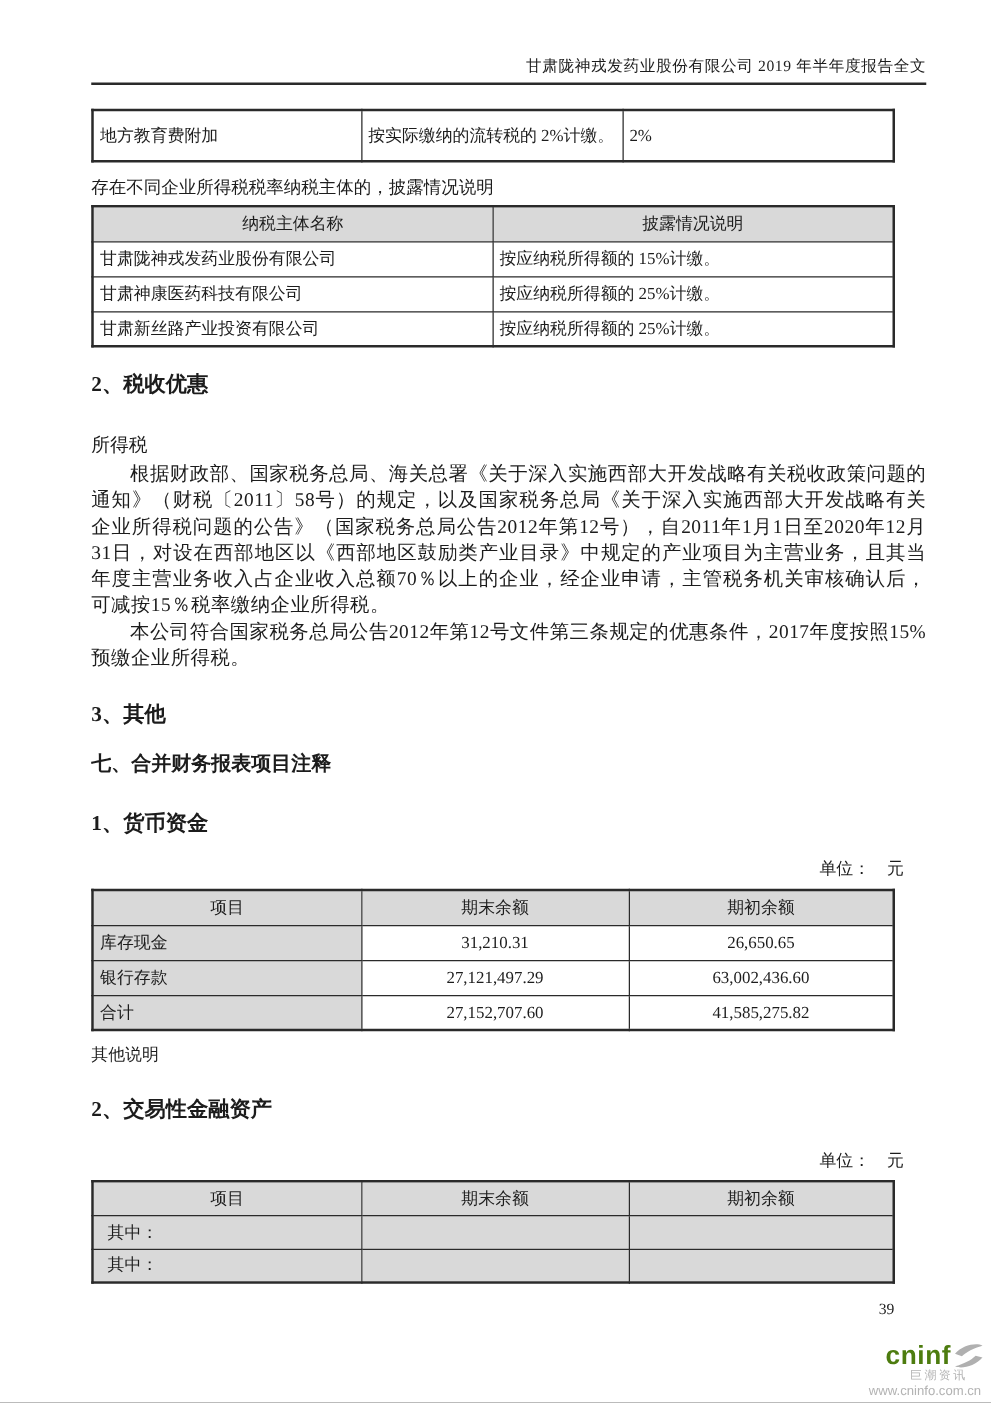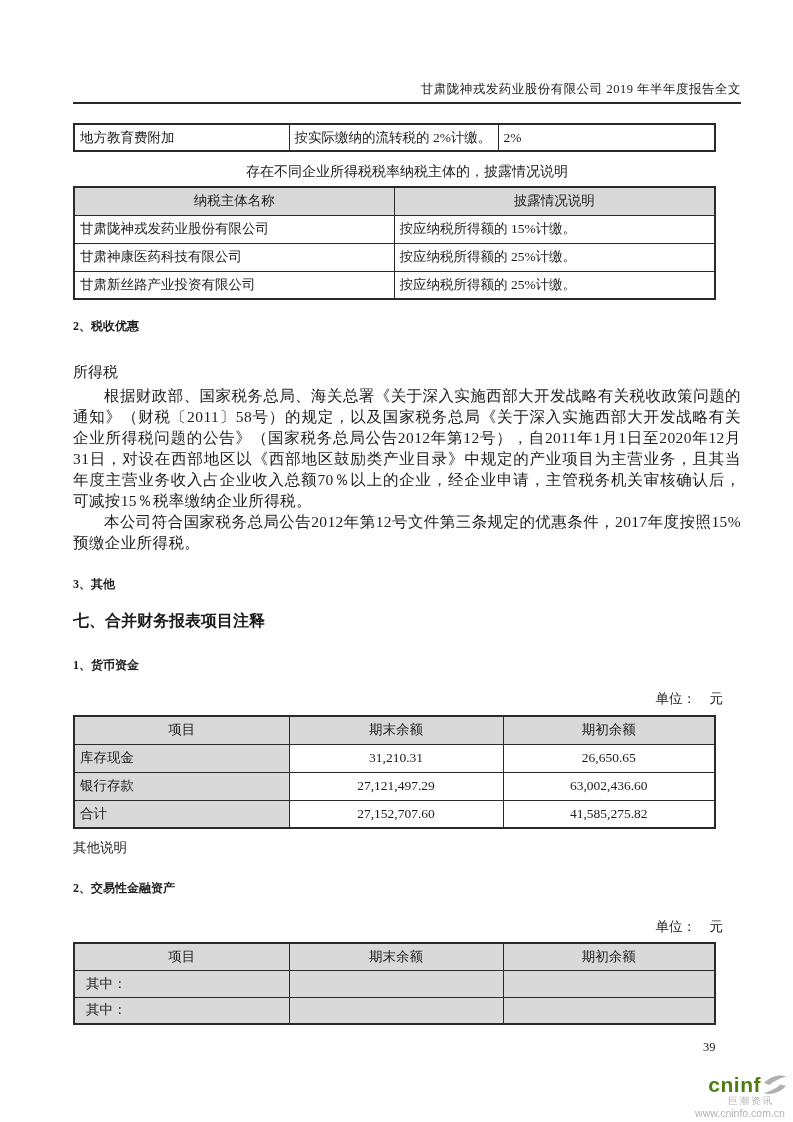--- a/index.html
+++ b/index.html
@@ -7,21 +7,21 @@
     position:relative;
     width:793px;height:1122px;
     margin:0 auto;
     background:#ffffff;
     font-family:"Liberation Serif","DejaVu Serif",serif;
     color:#1c1c1c;
     overflow:hidden;
   }
   .doc-header{
     margin:0 52px 0 73px;
-    padding-top:81px;
+    padding-top:45px;
     padding-bottom:4px;
     border-bottom:2px solid #2a2a2a;
     text-align:right;
     font-size:12.5px;
     letter-spacing:0.5px;
   }
   .content{margin:0 52px 0 73px;}
   table{
     border-collapse:collapse;
     table-layout:fixed;
@@ -34,26 +34,26 @@
     padding:2px 5px;
     font-weight:normal;
     overflow:hidden;
     white-space:nowrap;
   }
   .th-gray{background:#d9d9d9;text-align:center;}
   .cell-left{text-align:left;}
   .cell-right{text-align:center;}
   .cell-gray{background:#d9d9d9;}
   .indent-cell{padding-left:11px;}
-  .t1 tr{height:27px;}
+  .t1 tr{height:41px;}
   .t2 tr{height:28px;}
   .t3 tr{height:28px;}
   .t4 tr{height:27px;}
   .note-line{font-size:13.5px;margin:10px 0 0 0;}
-  .h-small{font-size:12px;font-weight:bold;margin:0;}
+  .h-small{font-size:17px;font-weight:bold;margin:0;}
   .h-big{font-size:16px;font-weight:bold;margin:0;}
   .sub-label{font-size:15px;margin:0;}
   .body-para{
     font-size:15.5px;
     line-height:21px;
     text-align:justify;
     text-indent:2em;
     margin:0;
     letter-spacing:0.4px;
   }
@@ -100,21 +100,21 @@
         </colgroup>
       <tbody>
           <tr>
         <td class="cell-left">地方教育费附加</td>
         <td class="cell-left">按实际缴纳的流转税的 2%计缴。</td>
         <td class="cell-left">2%</td>
       </tr>
     </tbody>
       </table>
 
-    <p class="note-line" style="font-size:14px;margin-top:11px;text-align:center;">存在不同企业所得税税率纳税主体的，披露情况说明</p>
+    <p class="note-line" style="font-size:14px;margin-top:11px;">存在不同企业所得税税率纳税主体的，披露情况说明</p>
 
     <table class="t2" style="margin-top:5px;">
       <colgroup>
           <col style="width:320px">
           <col style="width:321px">
         </colgroup>
       <tbody>
           <tr>
         <td class="th-gray">纳税主体名称</td>
         <td class="th-gray">披露情况说明</td>

